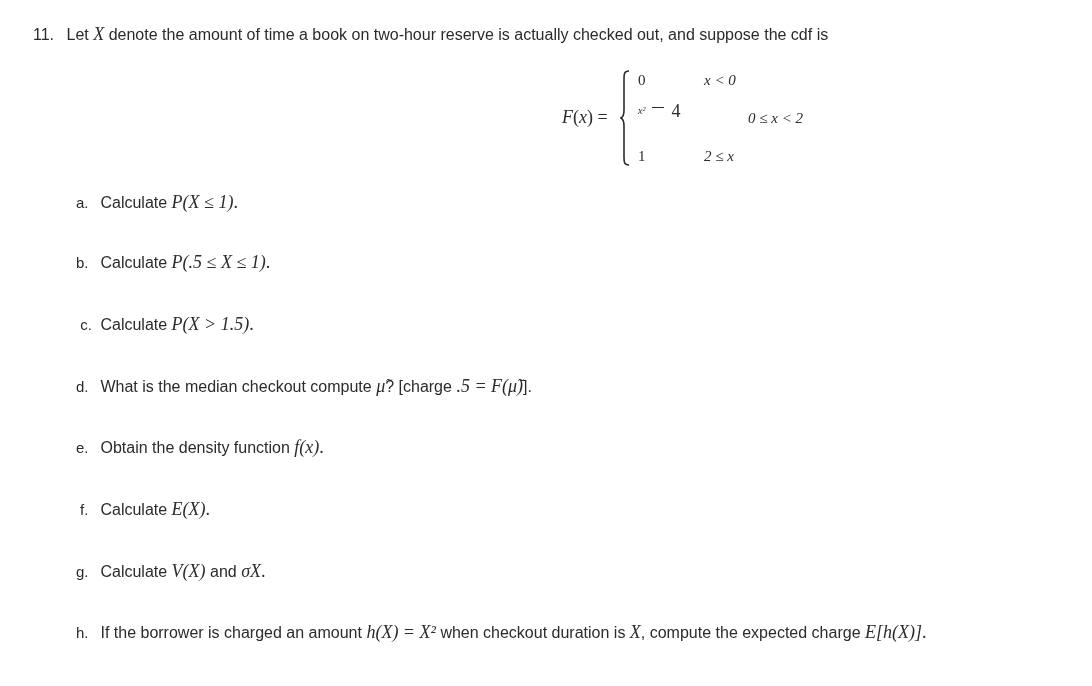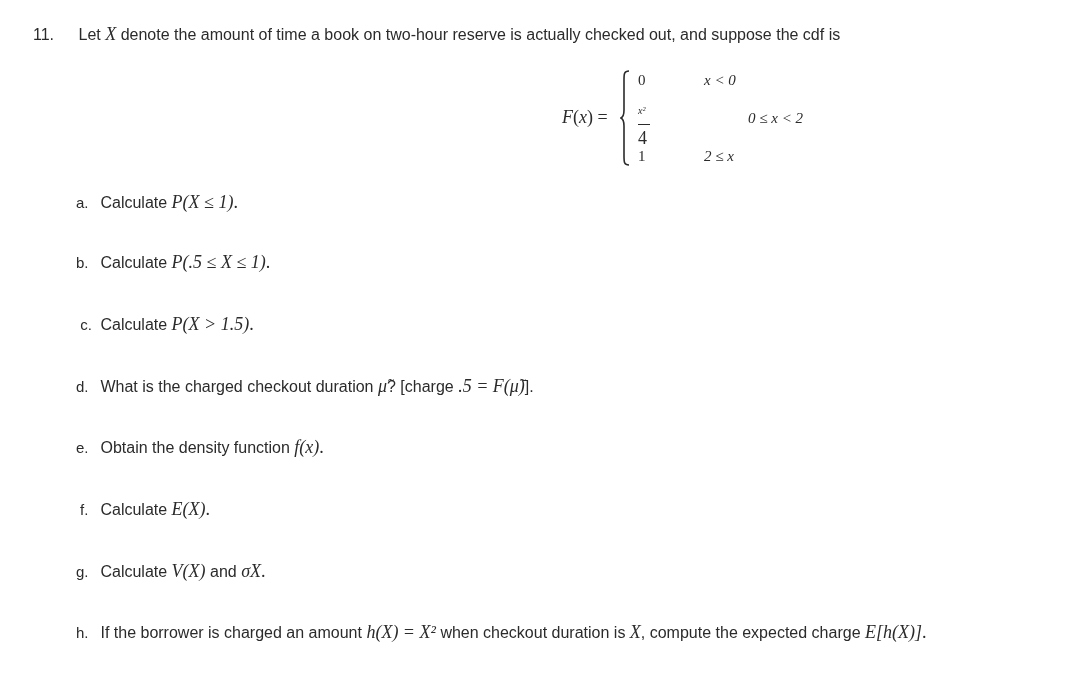--- a/index.html
+++ b/index.html
@@ -22,34 +22,34 @@
       font-style: italic;
       font-size: 18px;
     }
     .mr {
       font-family: "Liberation Serif", "DejaVu Serif", serif;
       font-style: normal;
       font-size: 18px;
     }
     .num { display: inline-block; }
     .intro { left: 33px; top: 24px; font-size: 16px; }
-    .intro .num { margin-right: 20px; text-align: right; }
+    .intro .num { margin-right: 8px; text-align: right; }
 
     
     .cdf { left: 562px; top: 66px; width: 220px; height: 104px; }
     .cdf .lhs { position: absolute; left: 0; top: 41px; }
     .cdf .brace {
       position: absolute; left: 58px; top: 4px;
       width: 10px; height: 96px;
     }
     .cdf .val { position: absolute; left: 76px; font-size: 15px; }
     .cdf .cond { position: absolute; left: 142px; font-size: 15px; }
     .frac {
       position: absolute; left: 76px; top: 40px;
-      display: inline-flex; flex-direction: column; 
+      display: inline-flex; flex-direction: row; 
       font-size: 10px; line-height: 10px; gap: 7px;
     }
     .frac .bar { width: 12px; height: 1px; background: #2b2b2b; margin: 1px 0; }
 
     .item { left: 76px; font-size: 16px; }
     .item .lbl { display: inline-block; width: 20px; font-size: 15px; }
     .item.f { left: 80px; }
   </style>
 </head>
 <body>
@@ -94,21 +94,21 @@
 </div>
 
 <div class="abs item" style="top:314px;text-align:center;">
   <span class="lbl">c.</span>
   <span>Calculate</span>
   <span class="m">P(X &gt; 1.5)</span><span class="mr">.</span>
 </div>
 
 <div class="abs item" style="top:376px;">
   <span class="lbl">d.</span>
-  <span>What is the charged checkout duration</span>
+  <span>What is the median checkout compute</span>
   <span class="m">μ̃</span><span>? [charge</span>
   <span class="m">.5 = F(μ̃)</span><span>].</span>
 </div>
 
 <div class="abs item" style="top:437px;">
   <span class="lbl">e.</span>
   <span>Obtain the density function</span>
   <span class="m">f(x)</span><span class="mr">.</span>
 </div>
 

